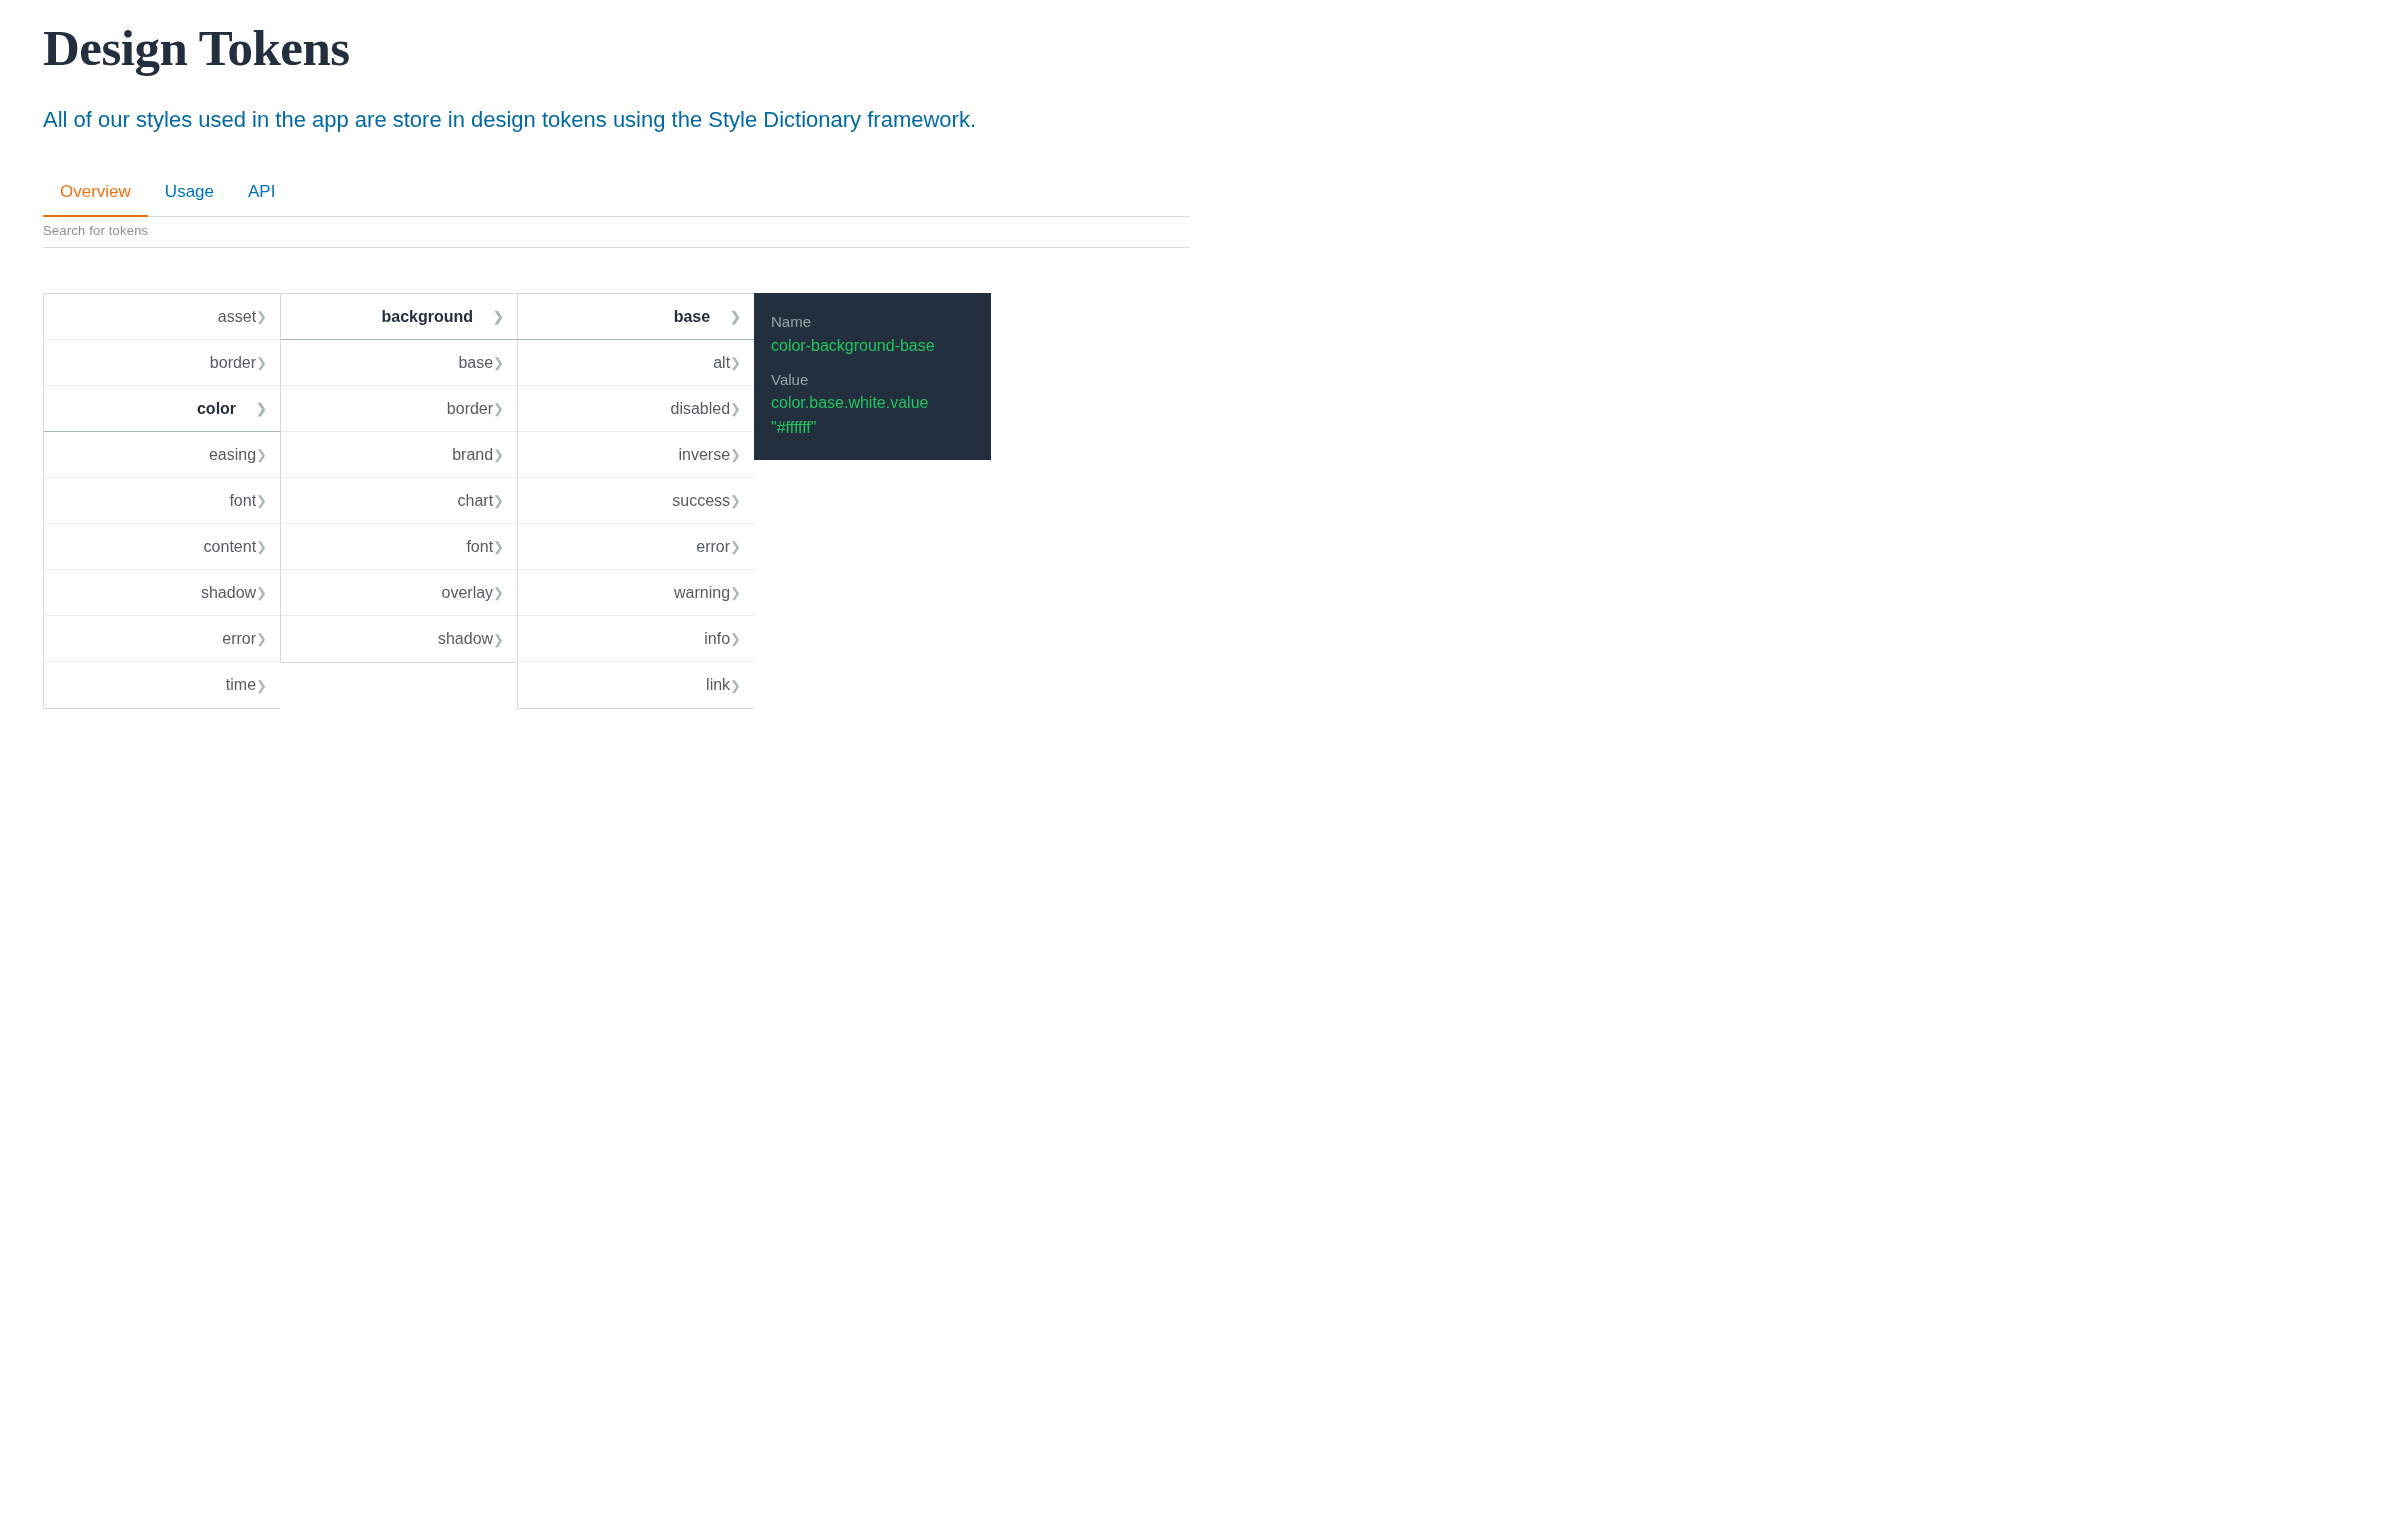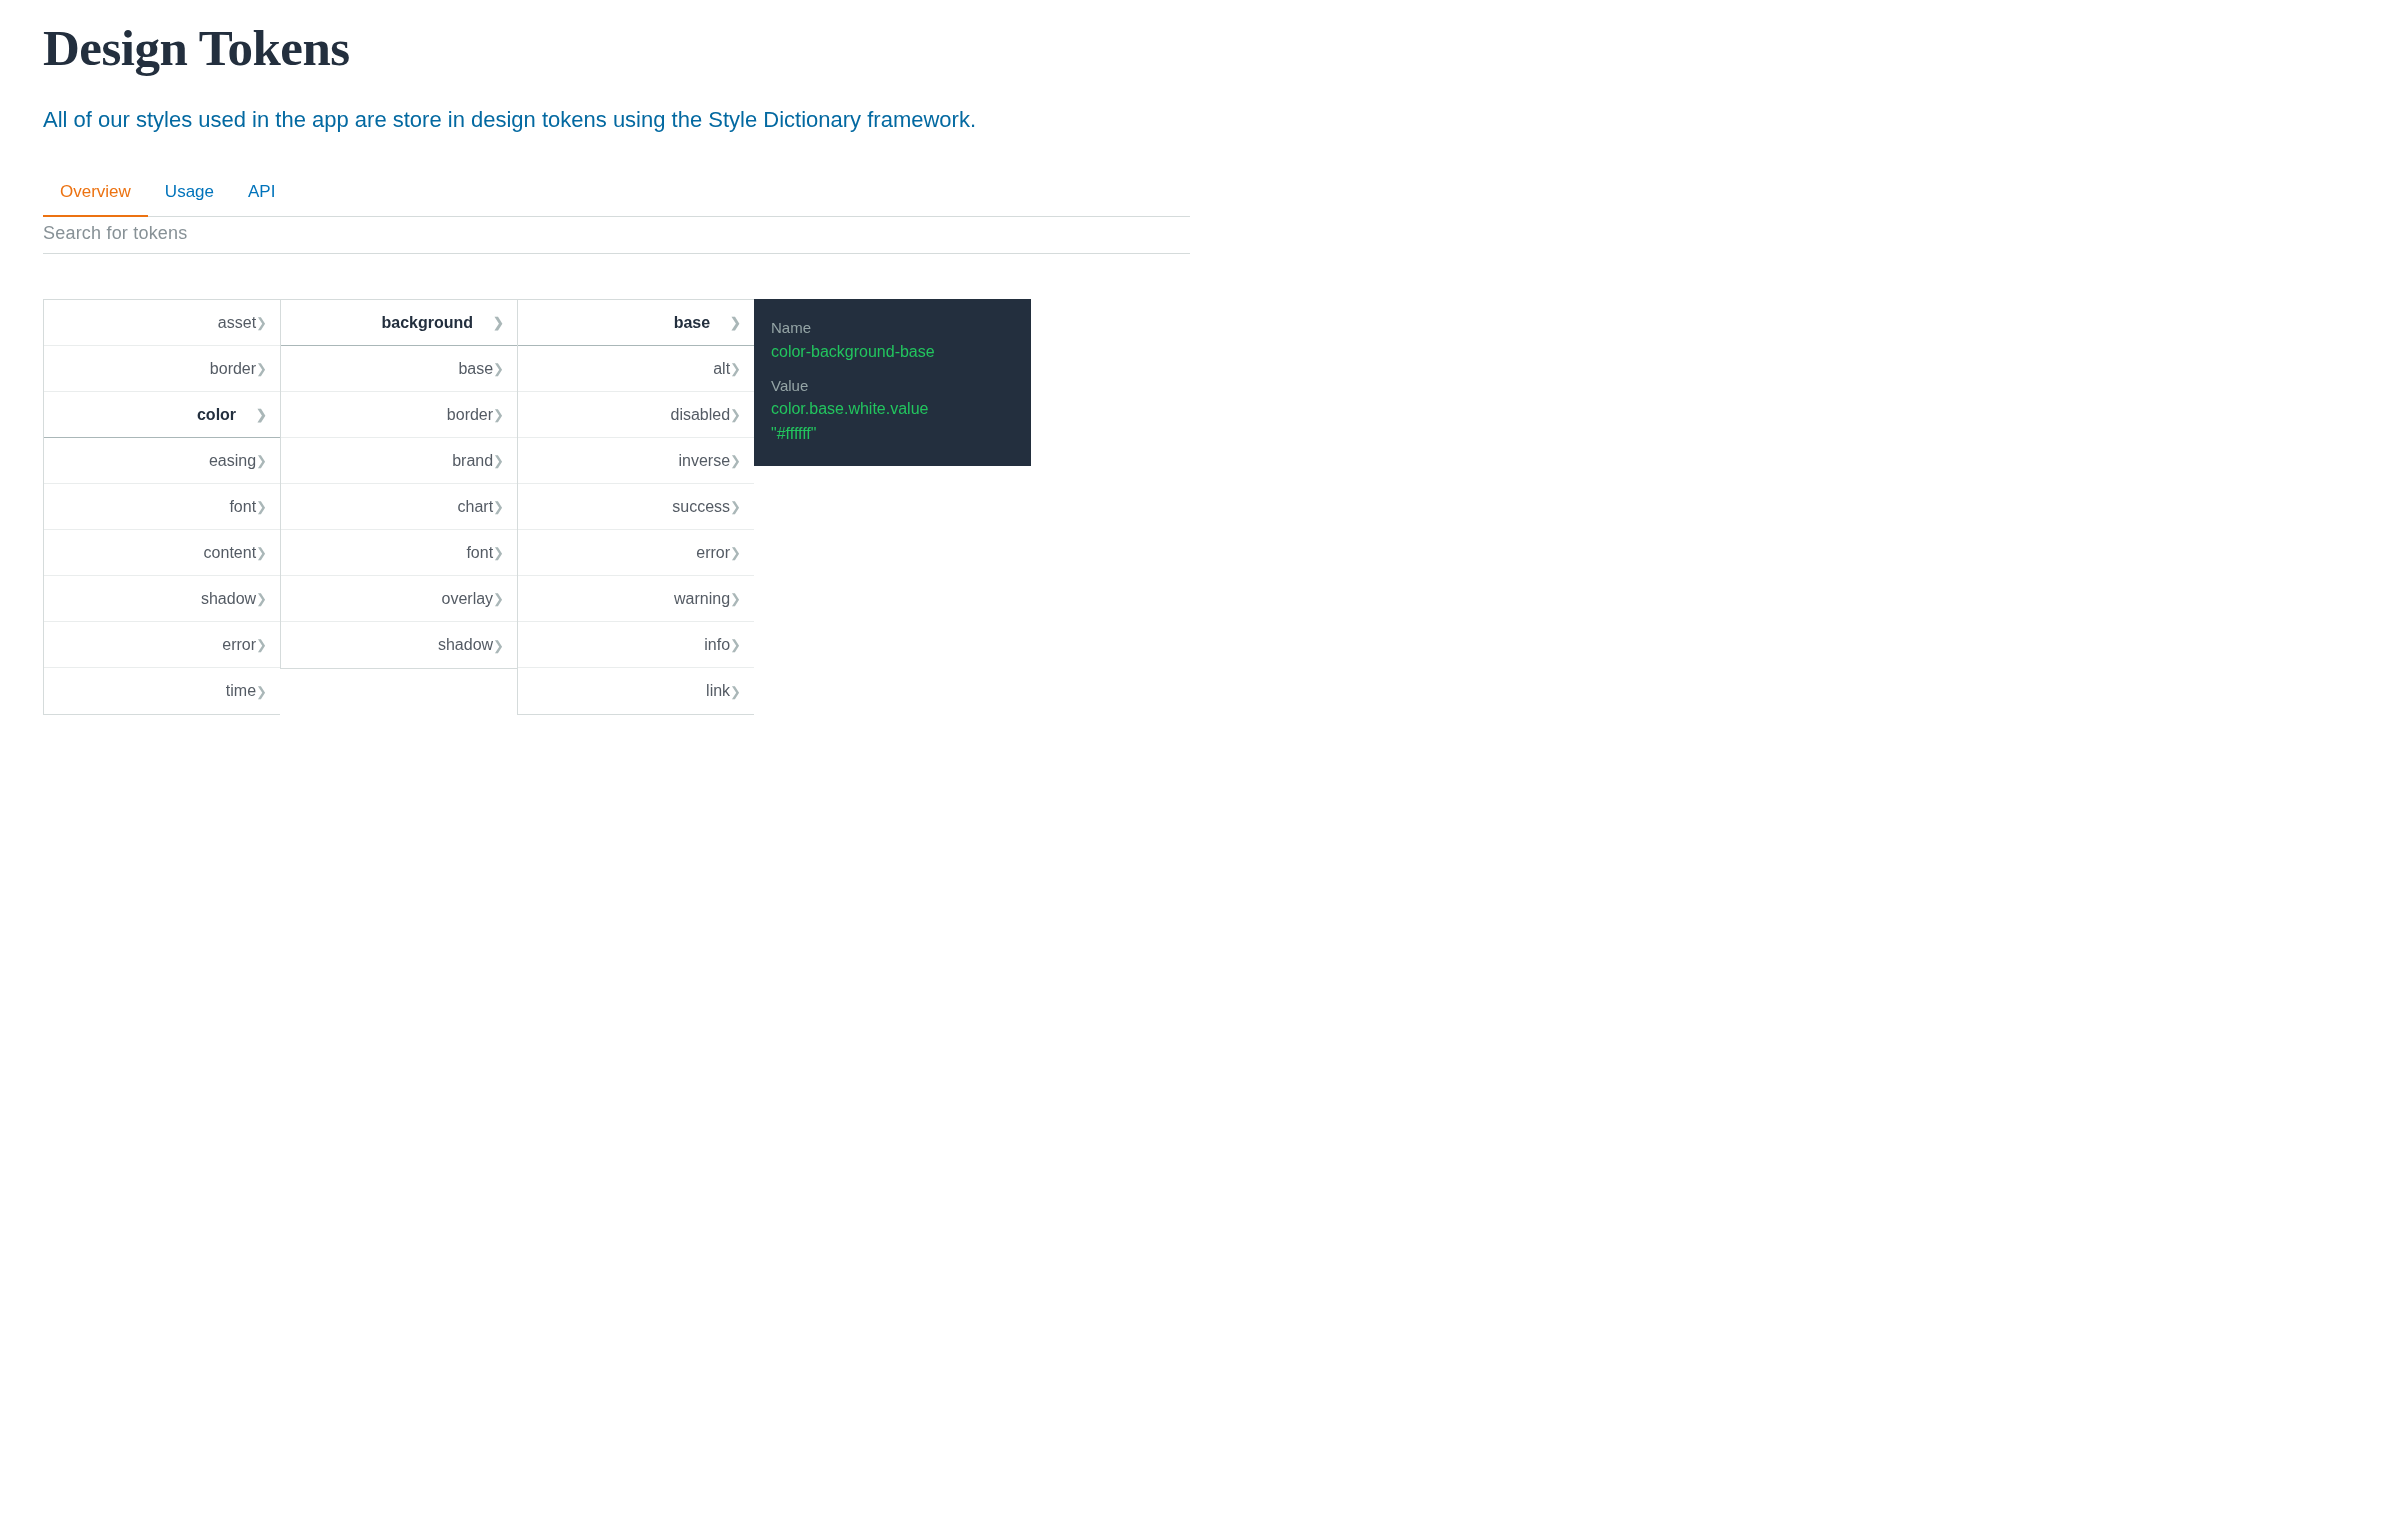--- a/index.html
+++ b/index.html
@@ -46,21 +46,21 @@
     border-bottom-color: #ec7211;
   }
   .search-wrap {
     border-bottom: 0.9px solid #d5dbdb;
     margin-bottom: 45px;
   }
   .search-input {
     width: 100%;
     border: none;
     outline: none;
-    font-size: 18px;
+    font-size: 13px;
     padding: 5.6px 0 9.4px 0;
     color: #232f3e;
     letter-spacing: 0.2px;
   }
   .search-input::placeholder { color: #879196; }
   .browser {
     display: flex;
     align-items: flex-start;
   }
   .col {
@@ -88,21 +88,21 @@
     border-bottom-color: #aab7b8;
     gap: 20px;
   }
   .item .chev {
     color: #aab7b8;
     font-size: 13px;
   }
   .detail {
     background: #232f3e;
     color: #ffffff;
-    width: 277px;
+    width: 237px;
     padding: 17px 17px 19px 17px;
     font-size: 16px;
     line-height: 1.55;
   }
   .detail .lab {
     color: #95a5a6;
     font-size: 15px;
     display: block;
   }
   .detail .val {

